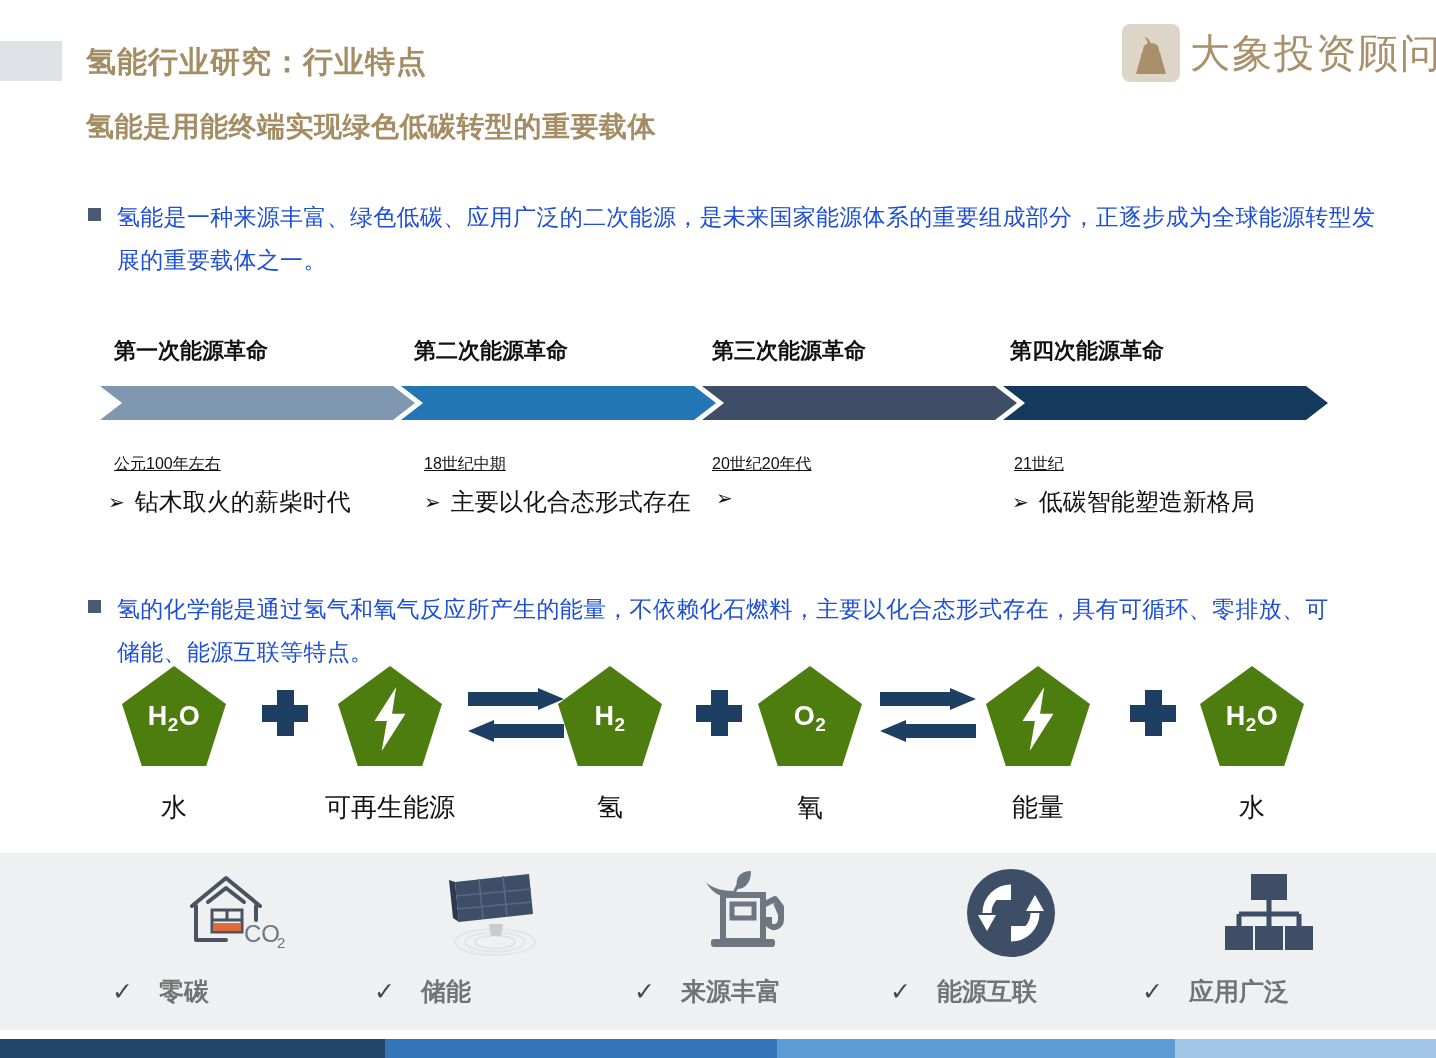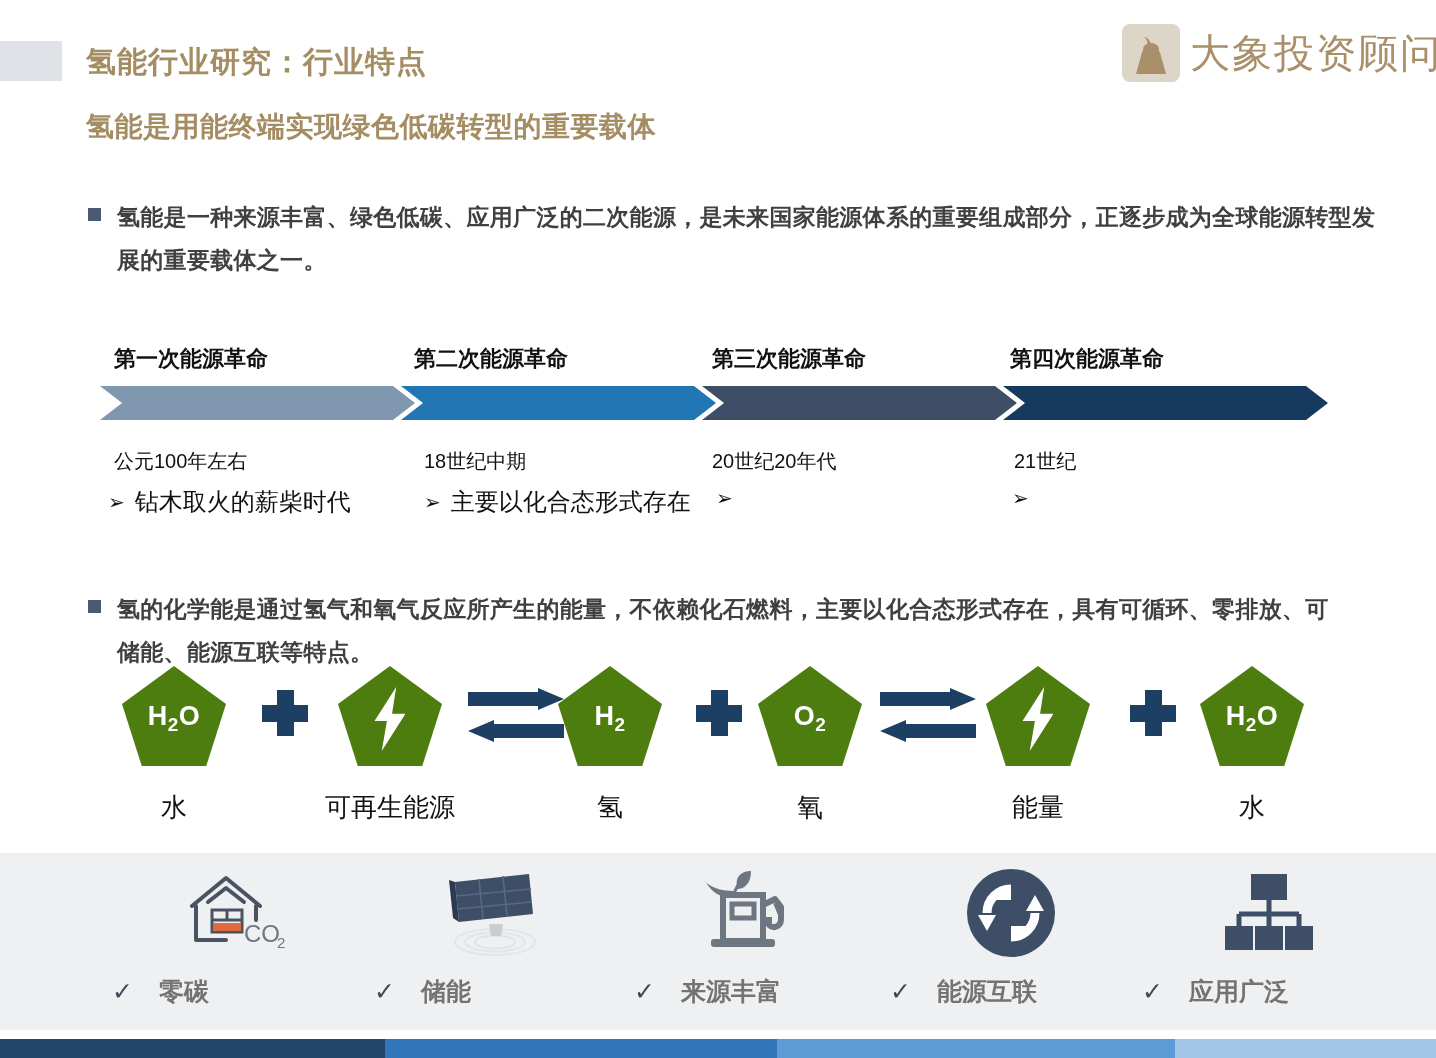--- a/index.html
+++ b/index.html
@@ -47,46 +47,46 @@
 
   
   .bullet{
     position:absolute;display:flex;align-items:flex-start;
   }
   .bullet .sq{
     width:13px;height:13px;background:#4a5a72;flex:none;
     margin-top:12px;margin-right:16px;
   }
   .bullet .btxt{
-    font-size:23px;font-weight:bold;color:#404040;
+    font-size:23px;font-weight:normal;color:#1d4ed8;
     line-height:43px;letter-spacing:.3px;
   }
   #bullet1{left:88px;top:196px;width:1290px;}
   #bullet2{left:88px;top:560px;width:1250px;margin-top:28px;}
 
   
-  .tl-labels{position:absolute;left:0;top:344px;width:1156px;height:34px;}
+  .tl-labels{position:absolute;left:0;top:336px;width:1156px;height:34px;}
   .tl-label{
     position:absolute;font-size:22px;font-weight:bold;color:#111;
     white-space:nowrap;top:0;
   }
   .arrow-band{
     position:absolute;left:100px;top:386px;width:1228px;height:34px;
   }
   .chev{
     position:absolute;top:0;height:34px;
     clip-path:polygon(0 0, calc(100% - 22px) 0, 100% 50%, calc(100% - 22px) 100%, 0 100%, 22px 50%);
   }
   .chev.first{
     clip-path:polygon(0 0, calc(100% - 22px) 0, 100% 50%, calc(100% - 22px) 100%, 0 100%, 22px 50%);
   }
 
   .tl-desc{position:absolute;left:0;top:448px;width:1436px;height:80px;}
   .tl-era{
-    position:absolute;font-size:20px;color:#111;white-space:nowrap;top:0;
+    position:absolute;font-size:16px;color:#111;white-space:nowrap;top:6px;text-decoration:underline;
   }
   .tl-point{
     position:absolute;font-size:24px;color:#111;white-space:nowrap;top:38px;
     display:flex;align-items:center;gap:10px;
   }
   .tl-point .arw{font-size:20px;color:#111;}
 
   
   .rx{position:absolute;left:0;top:666px;width:1436px;height:170px;}
   .rx-item{position:absolute;top:0;}
@@ -200,20 +200,21 @@
     </div>
 
     <div class="tl-era" style="left:712px">20世纪20年代</div>
     <div class="tl-point" style="left:716px">
       <span class="arw">➢</span>
     </div>
 
     <div class="tl-era" style="left:1014px">21世纪</div>
     <div class="tl-point" style="left:1012px">
       <span class="arw">➢</span>
+      <span>低碳智能塑造新格局</span>
     </div>
   </div>
 
   <div class="bullet" id="bullet2">
     <span class="sq"></span>
     <span class="btxt">氢的化学能是通过氢气和氧气反应所产生的能量，不依赖化石燃料，主要以化合态形式存在，具有可循环、零排放、可储能、能源互联等特点。</span>
   </div>
 
   <div class="rx">
 

